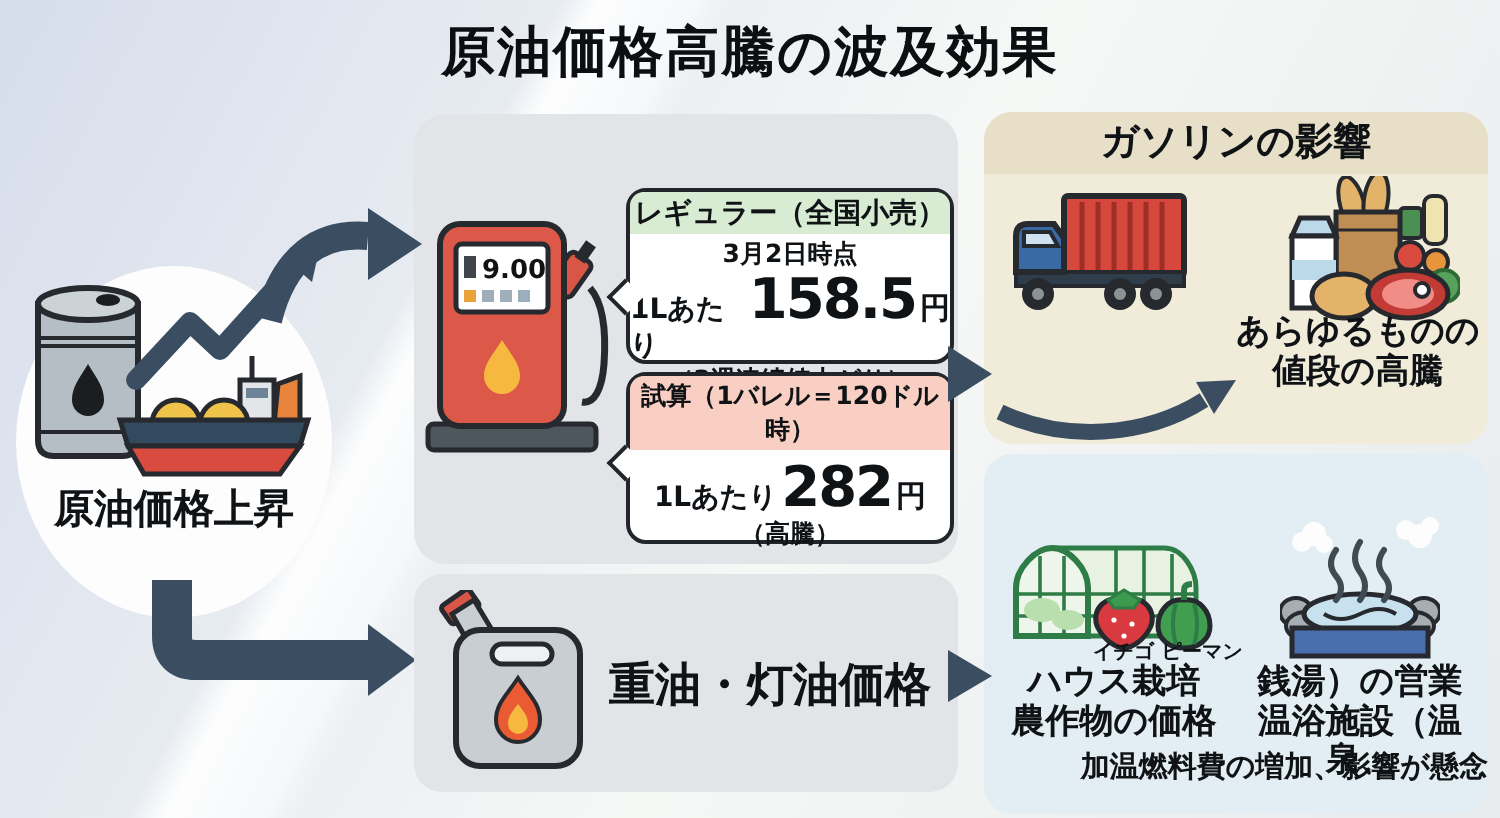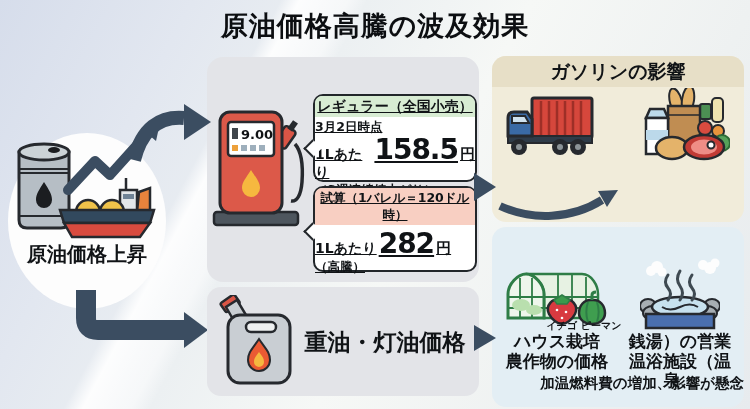--- a/index.html
+++ b/index.html
@@ -12,21 +12,21 @@
   .title{position:absolute;left:0;right:0;top:8px;text-align:center;font-size:27px;font-weight:900;letter-spacing:1px;color:#0c0e11;}
   .panel-gray{position:absolute;background:#e3e4e8;border-radius:16px;}
   .panel-title{position:absolute;left:0;right:0;top:5px;text-align:center;font-size:21px;font-weight:900;}
   .impact{position:absolute;border-radius:14px;}
   .impact-header{position:absolute;left:0;right:0;top:0;height:31px;line-height:31px;text-align:center;
     font-size:19px;font-weight:900;border-radius:14px 14px 0 0;}
   .impact.beige{background:#f1ecda;}  .impact.beige .impact-header{background:#e7dfc7;}
   .impact.blue{background:#e3eef4;}   .impact.blue  .impact-header{background:#cfe4ee;}
   .col-label{position:absolute;text-align:center;font-size:17px;font-weight:900;line-height:19.5px;}
   .bubble{position:absolute;background:#fff;border:2.5px solid #22262a;border-radius:10px;
-    display:flex;flex-direction:column;align-items:flex-start;text-decoration:underline;}
+    display:flex;flex-direction:column;align-items:center;}
   .bubble-header{align-self:stretch;text-align:center;font-weight:900;border-radius:7px 7px 0 0;padding:2px 0 1px;}
   .bubble-header.green{background:#d8ecd3;font-size:14px;}
   .bubble-header.pink{background:#f8cfc2;font-size:12.5px;}
   .bubble-date{font-size:12.5px;font-weight:800;margin-top:2px;}
   .price-row{display:flex;align-items:baseline;justify-content:center;gap:2px;}
   .price-prefix{font-size:14px;font-weight:800;}
   .price-big{font-size:28px;font-weight:900;line-height:1.02;letter-spacing:-1px;}
   .price-unit{font-size:15px;font-weight:800;}
   .bubble-note{font-size:12.5px;font-weight:800;margin-top:0px;}
   .tail{position:absolute;width:11px;height:11px;background:#fff;transform:rotate(45deg);
@@ -183,20 +183,24 @@
       <circle cx="84" cy="55" r="8" fill="#57a25a" stroke="#2e6b36" stroke-width="2"></circle>
       <polygon points="8,30 12,21 26,21 30,30" fill="#bcd9ea" stroke="#26292e" stroke-width="2.5"></polygon>
       <rect x="8" y="30" width="22" height="36" fill="#ffffff" stroke="#26292e" stroke-width="2.5"></rect>
       <rect x="8" y="42" width="22" height="10" fill="#bcd9ea"></rect>
       <ellipse cx="34" cy="60" rx="16" ry="11" fill="#e4b36a" stroke="#26292e" stroke-width="2.5"></ellipse>
       <ellipse cx="66" cy="59" rx="20" ry="12" fill="#c23b35" stroke="#26292e" stroke-width="2.5"></ellipse>
       <ellipse cx="66" cy="59" rx="13" ry="7.5" fill="#ef8d86"></ellipse>
       <circle cx="73" cy="57" r="3.5" fill="#ffffff" stroke="#26292e" stroke-width="2"></circle>
     </svg>
 
+    <div class="col-label" style="left:124px;top:101px;width:126px;">
+      <span style="display:block;">あらゆるものの</span>
+      <span style="display:block;">値段の高騰</span>
+    </div>
 
     <svg class="abs" style="left:0;top:122px;" width="252" height="44" viewBox="0 0 252 44">
       <path d="M8,28 C40,43 80,41 110,22" fill="none" stroke="#3b4d61" stroke-width="8"></path>
       <polygon points="126,12 115,29 106,13" fill="#3b4d61"></polygon>
     </svg>
   </div>
 
   <div class="impact blue" style="left:492px;top:227px;width:252px;height:180px;z-index:3;">
 
     <svg class="abs" style="left:8px;top:33px;" width="120" height="66" viewBox="0 0 120 66">

